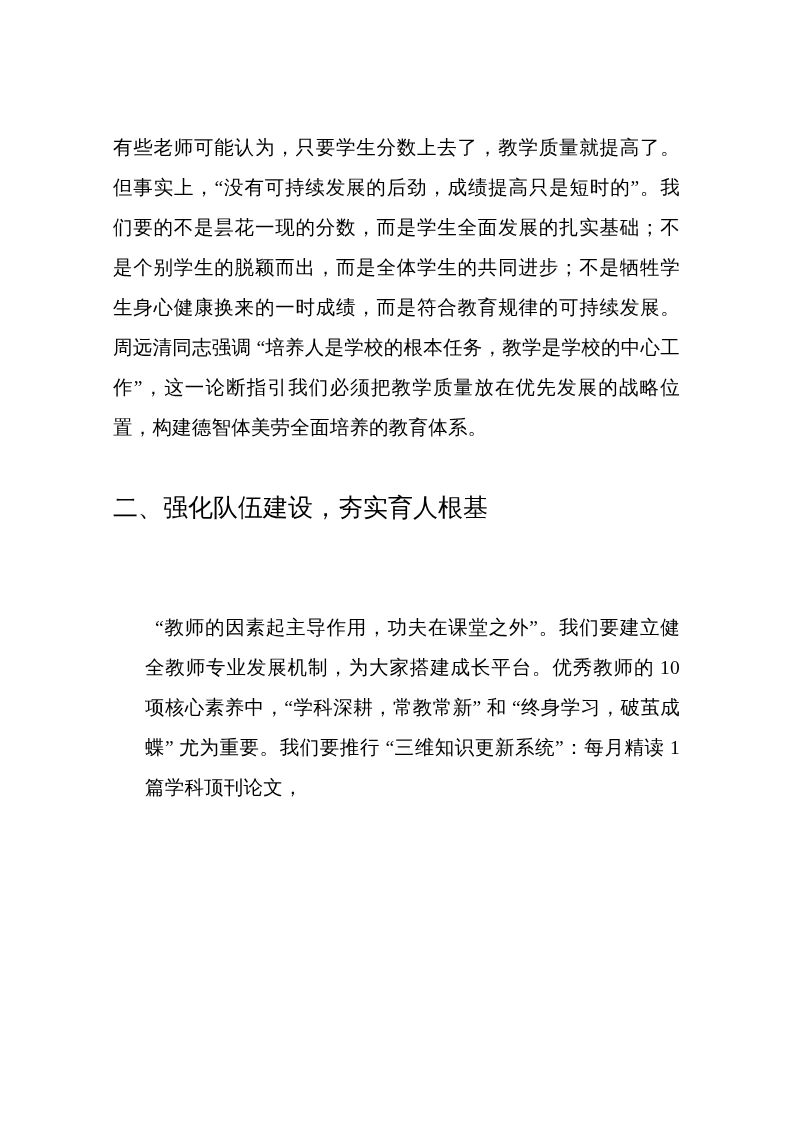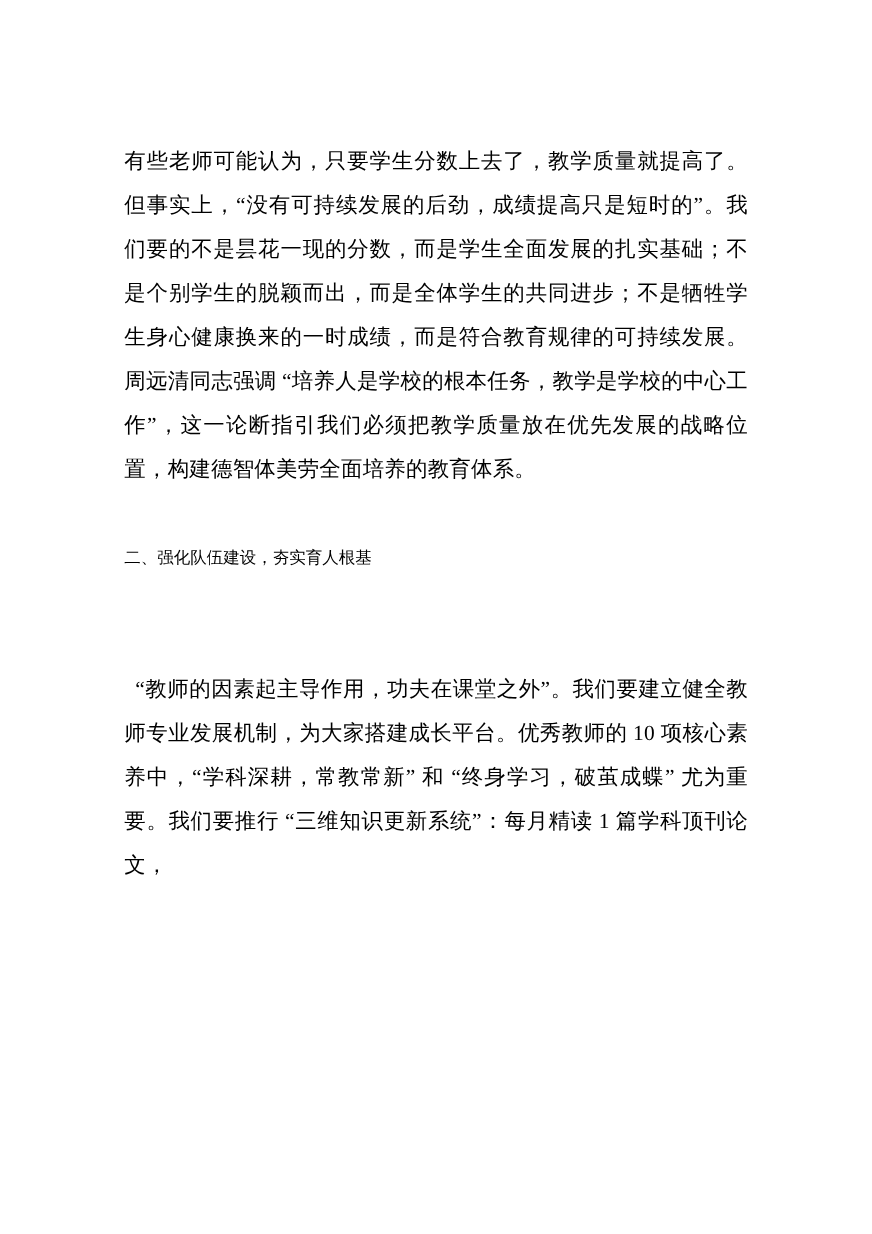--- a/index.html
+++ b/index.html
@@ -36,28 +36,29 @@
     margin: 0;
     letter-spacing: 0.2px;
   }
   .gap-lg {
     height: 40px;
   }
   .gap-md {
     height: 40px;
   }
   .heading {
-    font-size: 15px;
+    font-size: 25px;
     line-height: 40px;
     margin: 0;
     font-weight: normal;
     text-align: left;
   }
   .para-quote-start {
     text-indent: 10px;
+    margin-left: 32px;
   }
 </style>
 </head>
 <body>
 
 <div class="page">
   <div class="content">
 
     <p class="para">有些老师可能认为，只要学生分数上去了，教学质量就提高了。但事实上，“没有可持续发展的后劲，成绩提高只是短时的”。我们要的不是昙花一现的分数，而是学生全面发展的扎实基础；不是个别学生的脱颖而出，而是全体学生的共同进步；不是牺牲学生身心健康换来的一时成绩，而是符合教育规律的可持续发展。周远清同志强调 “培养人是学校的根本任务，教学是学校的中心工作”，这一论断指引我们必须把教学质量放在优先发展的战略位置，构建德智体美劳全面培养的教育体系。</p>
 

